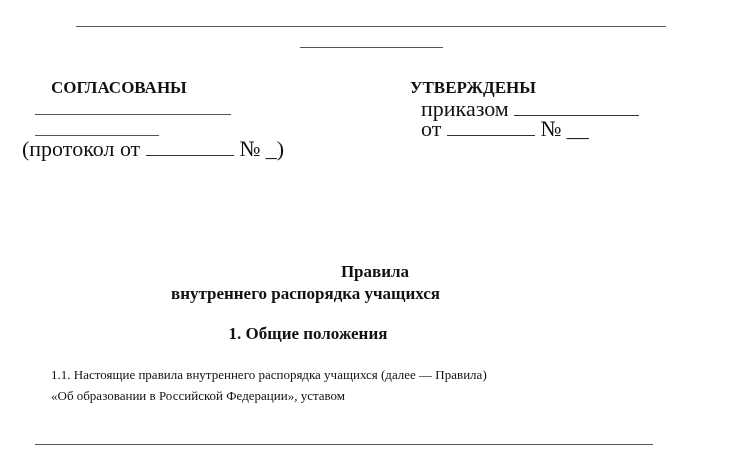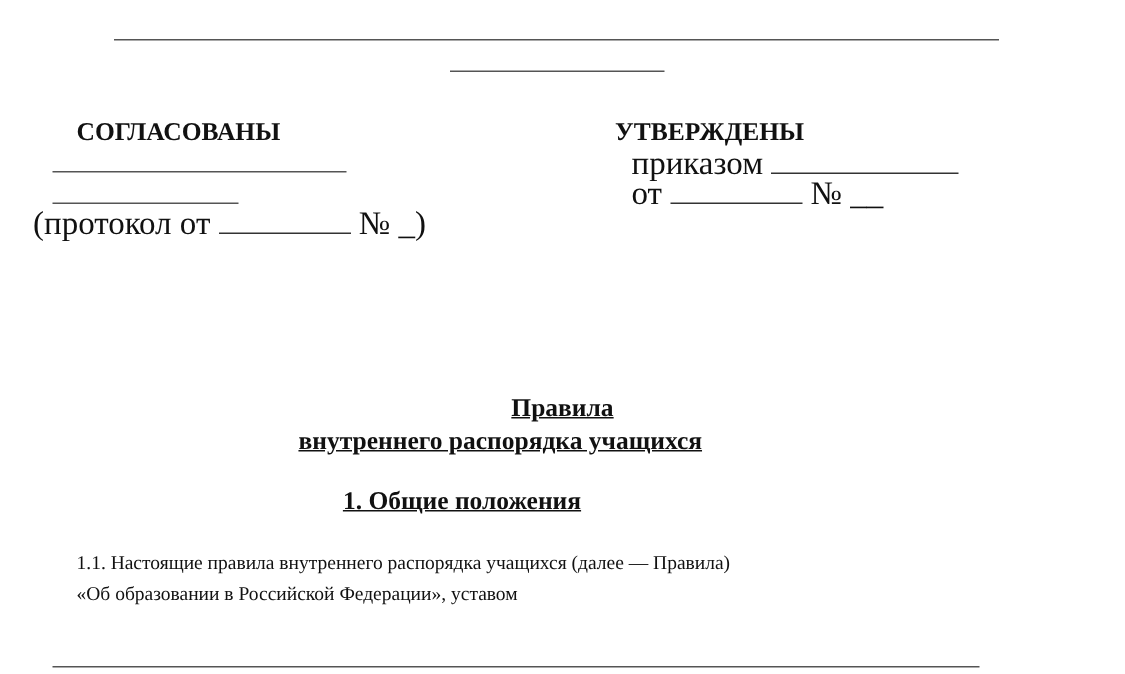--- a/index.html
+++ b/index.html
@@ -5,21 +5,21 @@
     html, body { margin: 0; padding: 0; }
     body {
       width: 750px; height: 449px; overflow: hidden; background: #ffffff;
       font-family: "Liberation Serif", "DejaVu Serif", serif; color: #111;
       position: relative;
     }
     .abs { position: absolute; white-space: nowrap; }
     .rule { position: absolute; height: 0; border-top: 1.5px solid #555; }
     .t17 { font-size: 22px; line-height: 20px; }
     .head { font-size: 17px; font-weight: bold; }
-    .center { text-align: center; text-decoration: underline; }
+    .center { text-align: center; }
     .cursor { display: inline-block; width: 0; height: 17px; border-left: 1px solid #222; vertical-align: -3px; margin: 0 0 0 0; }
     .uline { display: inline-block; border-bottom: 1.3px solid #333; height: 14px; vertical-align: baseline; }
   </style>
 </head>
 <body>
 
 <div class="rule" style="left:76px; top:26px; width:590px;"></div>
 <div class="rule" style="left:300px; top:47px; width:143px;"></div>
 
 <div class="abs head" style="left:51px; top:78px;">СОГЛАСОВАНЫ</div>
@@ -38,21 +38,21 @@
   <span class="uline" style="width:125px;"></span>
 </div>
 <div class="abs t17" style="left:421px; top:119px;">
   <span>от</span>
   <span class="uline" style="width:88px;"></span>
   <span>№</span>
   <span>__</span>
 </div>
 
 <div class="abs head center" style="left:0; width:750px; top:262px;">Правила</div>
-<div class="abs head center" style="left:0; width:611px; top:284px;padding-left:28px;">внутреннего распорядка учащихся</div>
+<div class="abs head center" style="left:0; width:611px; top:284px;">внутреннего распорядка учащихся</div>
 <div class="abs head center" style="left:0; width:616px; top:324px;">1. Общие положения</div>
 
 <div class="abs" style="left:51px; top:364px; font-size:13px; line-height:21px;">
   <div>1.1. Настоящие правила внутреннего распорядка учащихся (далее — Правила)</div>
   <div>«Об образовании в Российской Федерации», уставом</div>
 </div>
 
 <div class="rule" style="left:35px; top:444px; width:618px;"></div>
 
 </body></html>

